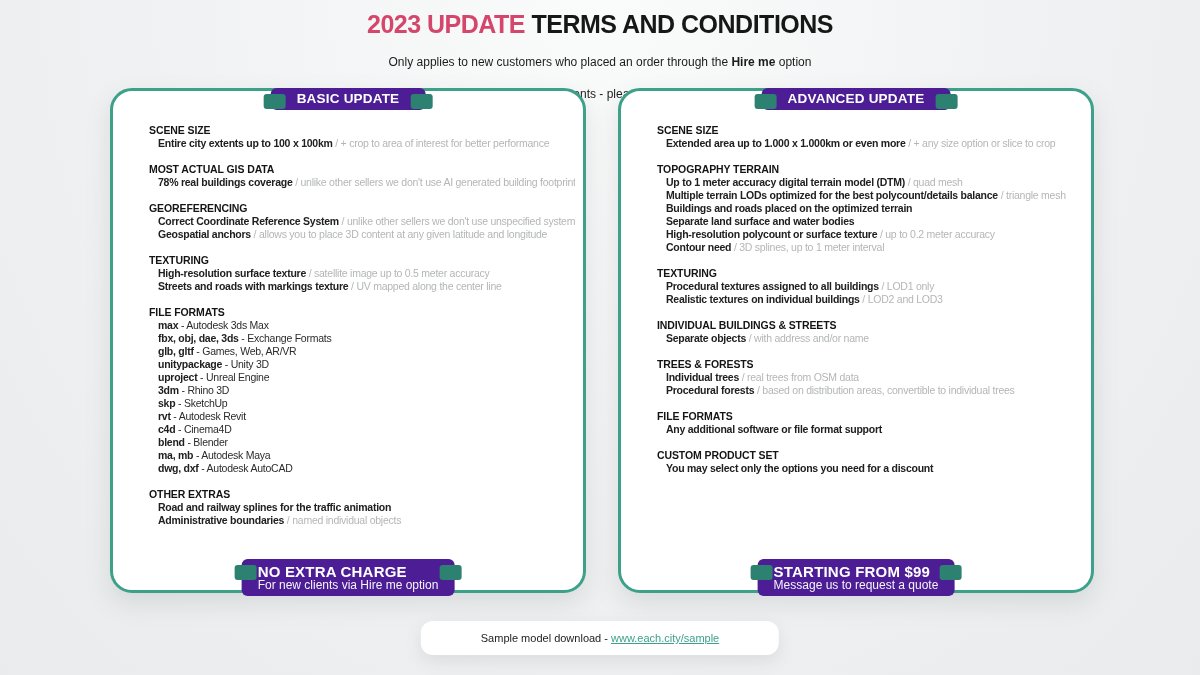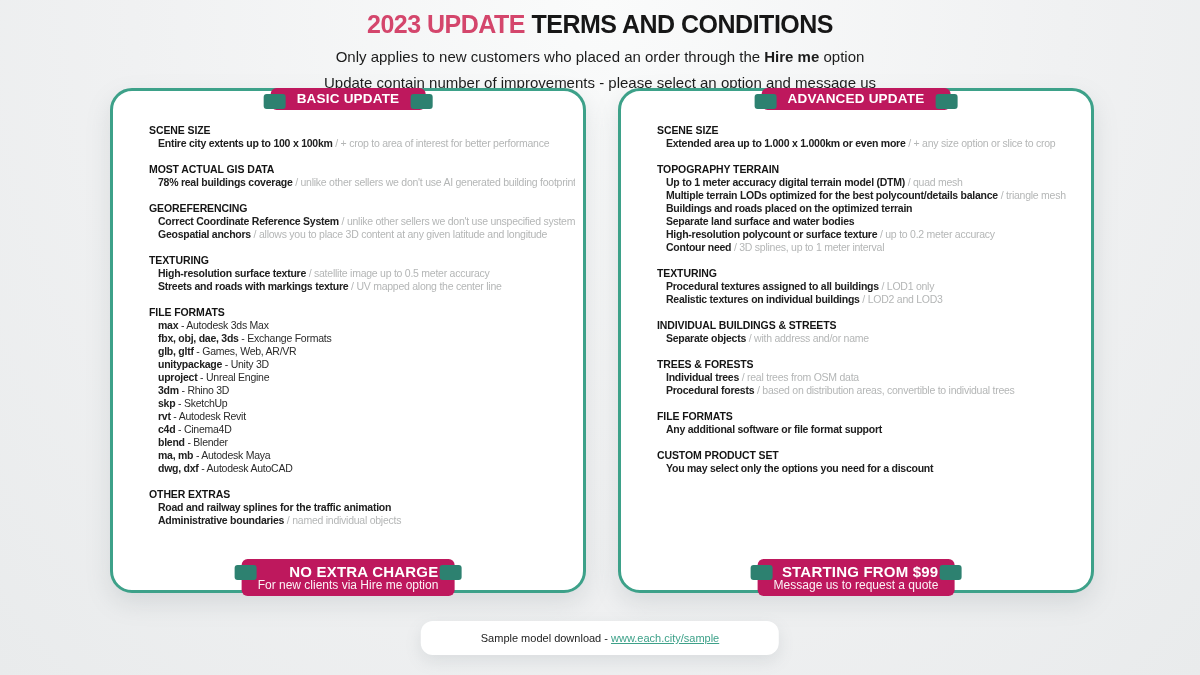--- a/index.html
+++ b/index.html
@@ -9,21 +9,21 @@
     background: radial-gradient(ellipse at 50% 0%, #fafbfb 0%, #f0f1f2 55%, #e9ebec 100%);
     color: #1c1c1c;
     overflow: hidden;
   }
   .page { position: relative; width: 1200px; height: 502px; }
 
   
   .header { position: absolute; top: 11px; left: 0; width: 100%; text-align: center; }
   .title { font-size: 25px; font-weight: 800; letter-spacing: -0.5px; line-height: 27px; color: #171717; }
   .title .hl { color: #d4466c; }
-  .subtitle { font-size: 15px; line-height: 13.5px; color: #1c1c1c; margin-top: 12px; }
+  .subtitle { font-size: 12px; line-height: 13.5px; color: #1c1c1c; margin-top: 18px; }
   .subtitle b { font-weight: 700; }
 
   
   .panels { position: absolute; top: 88px; left: 110px; display: flex; gap: 32px; }
   .panel {
     position: relative;
     width: 476px; height: 505px;
     background: #ffffff;
     border: 3px solid #3da189;
     border-radius: 22px;
@@ -40,21 +40,21 @@
     font-size: 10.5px; line-height: 13px; letter-spacing: -0.25px;
     margin-left: 9px; white-space: nowrap; overflow: hidden;
   }
   .item .lead { font-weight: 700; color: #202020; }
   .item .desc { font-weight: 400; color: #2b2b2b; }
   .item .note { font-weight: 400; color: #b4b6b6; }
 
   
   .ribbon {
     position: absolute; left: 50%; transform: translateX(-50%);
-    background: #be185d; color: #ffffff; text-align: right;
+    background: #4c1d95; color: #ffffff; text-align: left;
     border-radius: 6px;
   }
   .ribbon::before, .ribbon::after {
     content: ""; position: absolute; z-index: -1;
     width: 22px; height: 15px; background: #2d8170; border-radius: 3px; top: 6px;
   }
   .ribbon::before { left: -7px; }
   .ribbon::after { right: -7px; }
   .ribbon-top { top: -3px; padding: 3px 26px 4px; font-size: 13.5px; font-weight: 700; letter-spacing: 0.2px; white-space: nowrap; }
   .ribbon-bottom { bottom: -6px; padding: 4px 16px 5px; white-space: nowrap; }

